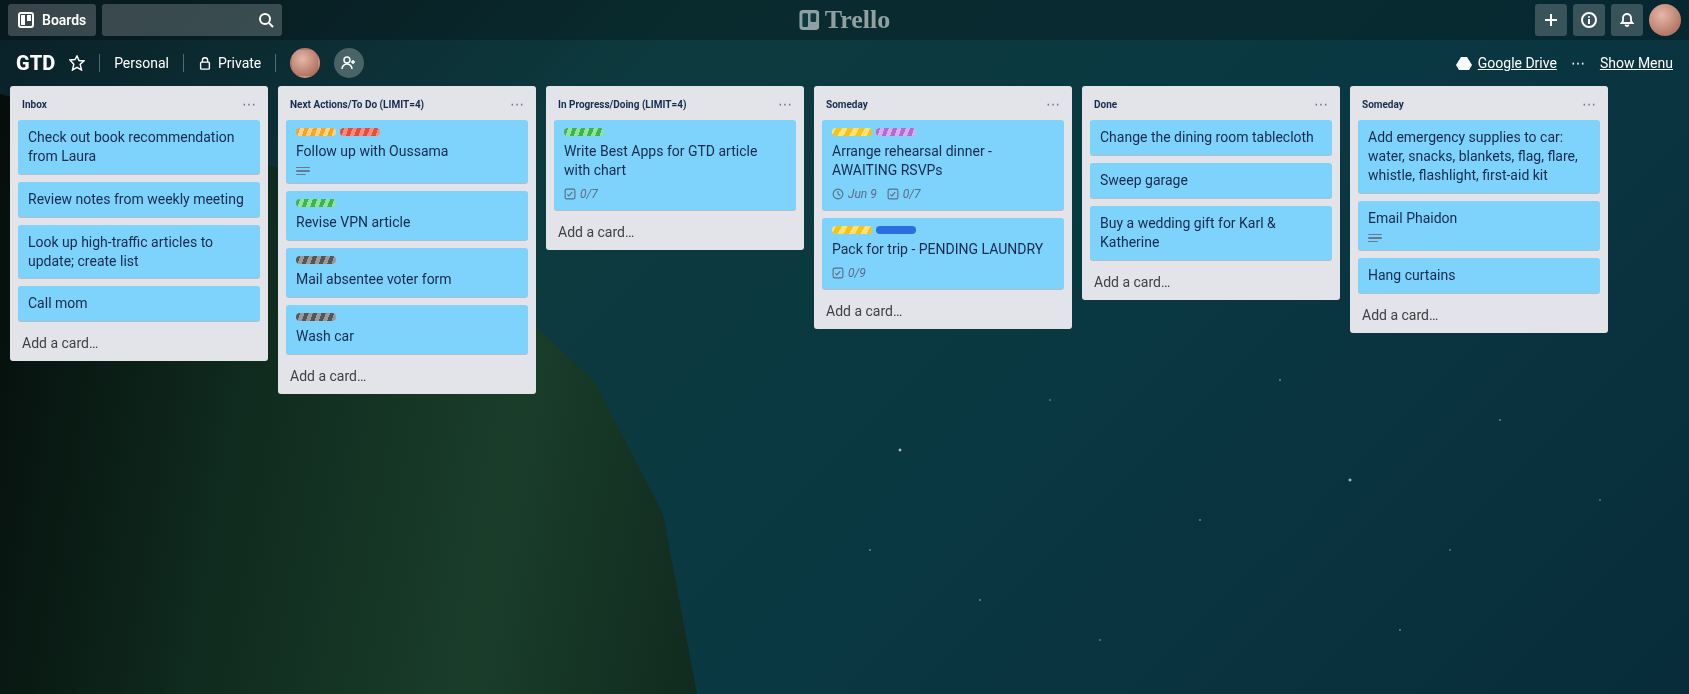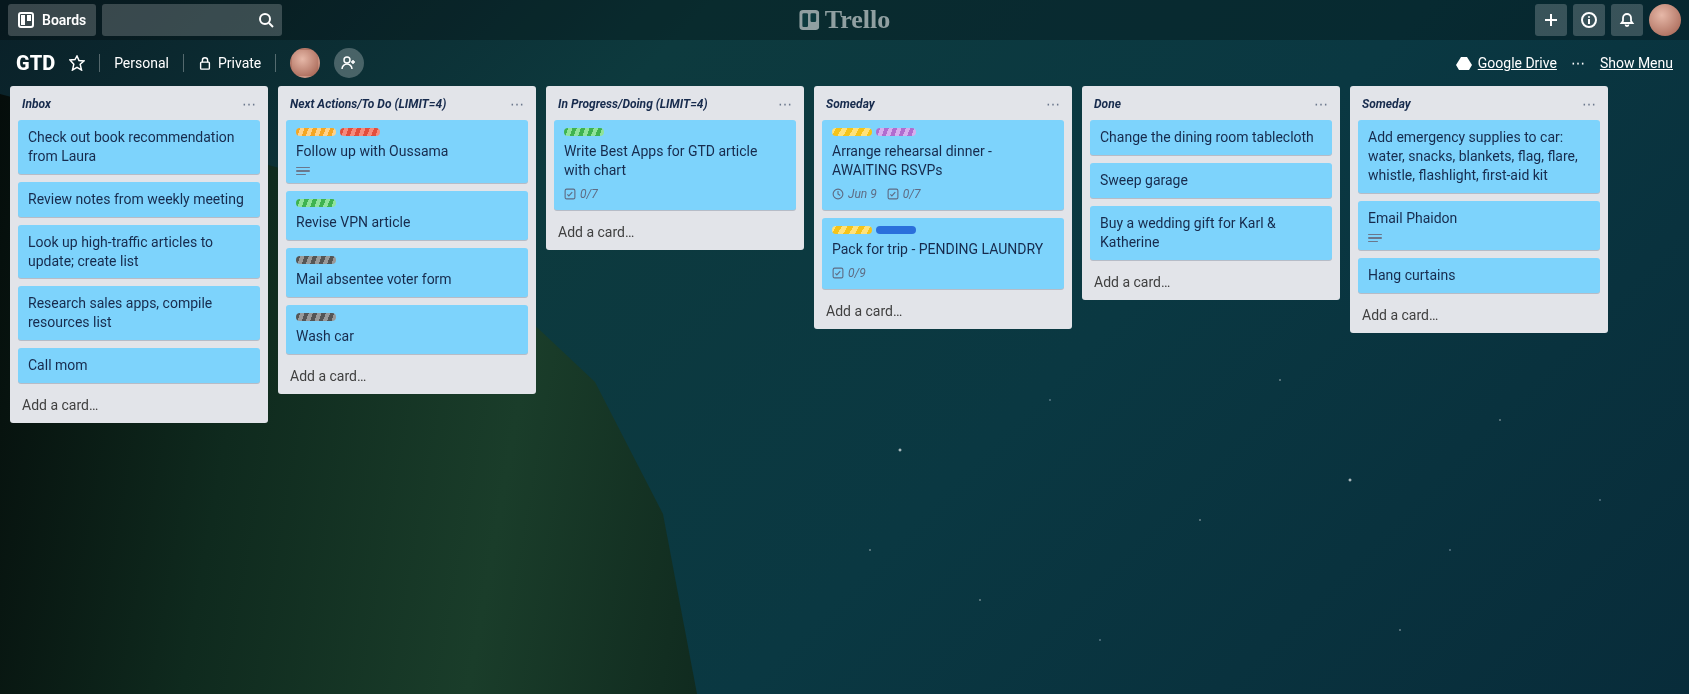--- a/index.html
+++ b/index.html
@@ -132,21 +132,21 @@
   border-radius:3px;
   width: 258px;
   flex-shrink:0;
   padding: 8px 8px 10px;
   display:flex; flex-direction:column;
 }
 .list-header {
   display:flex; justify-content:space-between; align-items:center;
   padding: 2px 4px 8px;
 }
-.list-title { font-size:12px; font-weight:700; color:#172b4d;font-style:italic; }
+.list-title { font-size:10px; font-weight:700; color:#172b4d; }
 .list-menu { color:#6b778c; cursor:pointer; font-size:14px; }
 .card {
   background:#7dd3fc; border-radius:3px;
   box-shadow:0 1px 0 rgba(9,30,66,0.2);
   padding:8px 10px;
   margin-bottom:8px;
   font-size:14px; line-height:1.35;
   cursor:pointer;
 }
 .labels { display:flex; gap:4px; margin-bottom:6px; }
@@ -268,23 +268,20 @@
       <div class="card">
         <div>Check out book recommendation from Laura</div>
       </div>
       <div class="card">
         <div>Review notes from weekly meeting</div>
       </div>
       <div class="card">
         <div>Look up high-traffic articles to update; create list</div>
       </div>
       <div class="card">
-        <div>Research sales apps, compile resources list</div>
-      </div>
-      <div class="card">
         <div>Call mom</div>
       </div>
       <div class="add-card">Add a card…</div>
     </div>
     <div class="list">
       <div class="list-header">
         <div class="list-title">Next Actions/To Do (LIMIT=4)</div>
         <div class="list-menu">⋯</div>
       </div>
       <div class="card">

